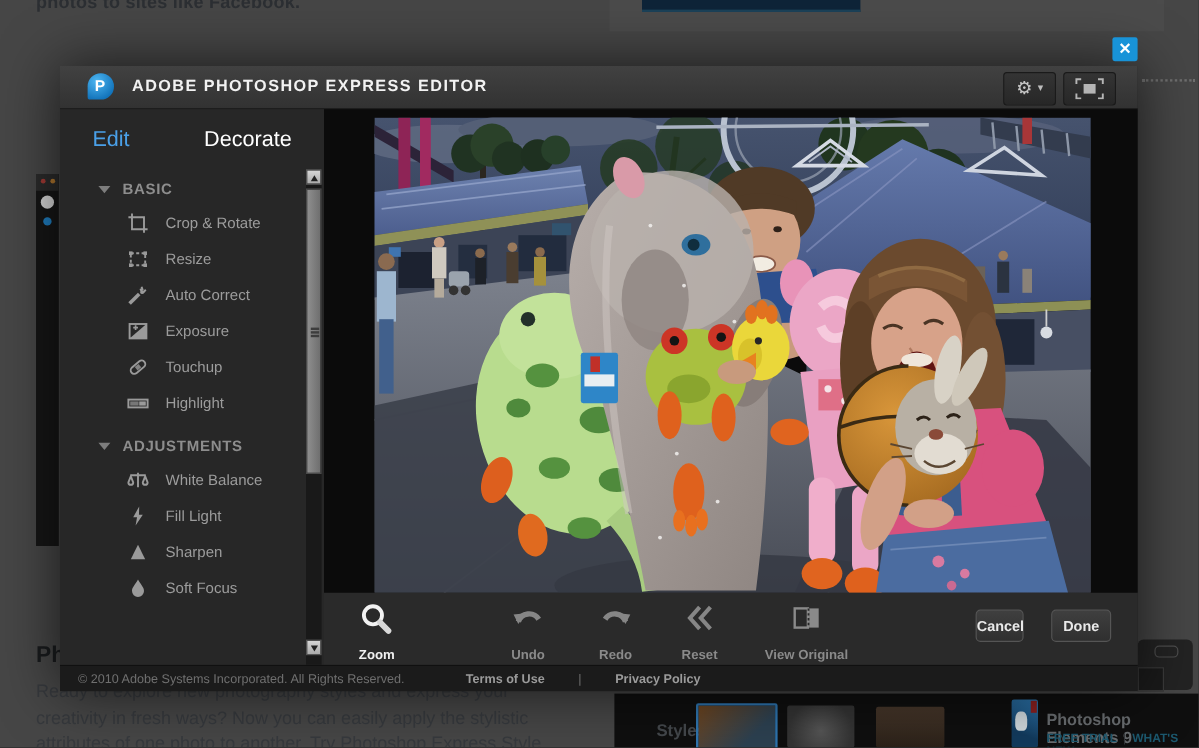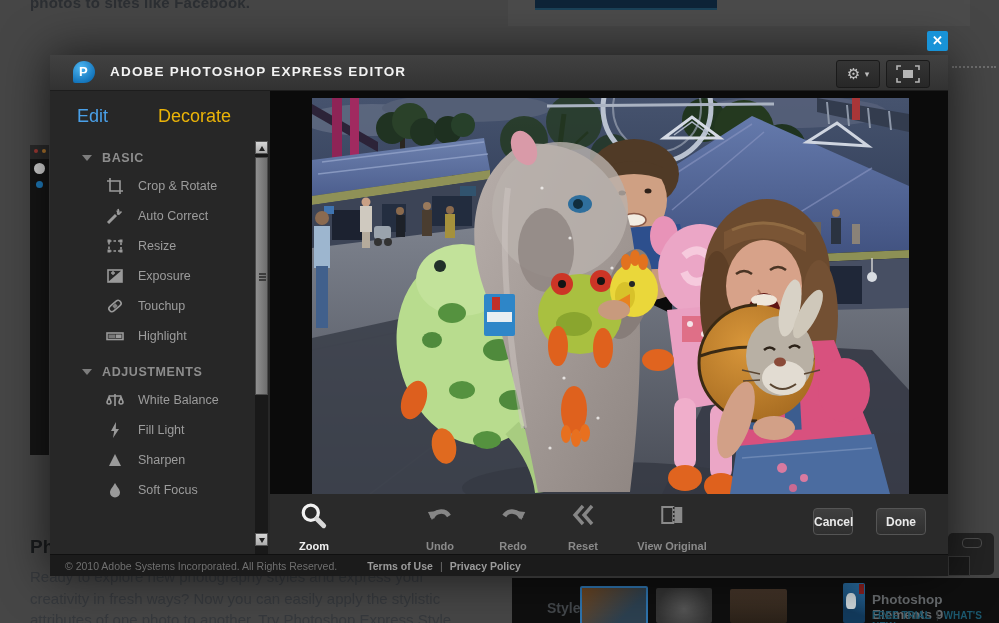--- a/index.html
+++ b/index.html
@@ -48,21 +48,21 @@
   .gear-btn .dd{font-size:9px;color:#bdbdbd;vertical-align:2px;}
   .close-btn{position:absolute;top:-24px;right:0;width:21px;height:20px;background:#1893d8;border-radius:2px;
              color:#fff;font-weight:bold;font-size:13px;text-align:center;line-height:20px;cursor:pointer;}
 
   .m-body{display:flex;height:463px;}
   
   .sidebar{position:relative;width:220px;background:#272727;}
   .tabs{display:flex;height:50px;align-items:center;gap:10px;}
   .tab{font-size:18px;cursor:pointer;}
   .tab-edit{margin-left:27px;color:#4aa0e8;}
-  .tab-dec{margin-left:40px;color:#eab308;}
+  .tab-dec{margin-left:52px;color:#ffffff;}
   .list{padding-top:4px;}
   .sec-h{height:26px;display:flex;align-items:center;cursor:pointer;}
   .tri{width:0;height:0;border-left:5px solid transparent;border-right:5px solid transparent;
        border-top:6px solid #7d7d7d;margin-left:32px;}
   .sec-h span{margin-left:10px;font-size:12.5px;font-weight:bold;letter-spacing:.6px;color:#8d8d8d;}
   .item{height:30px;display:flex;align-items:center;padding-left:55px;cursor:pointer;}
   .item svg{width:20px;height:20px;flex:none;}
   .item span{margin-left:13px;font-size:12.5px;color:#9c9c9c;}
   .icon-stroke{stroke:#9a9a9a;fill:none;stroke-width:1.6;}
   .icon-fill{fill:#9a9a9a;stroke:none;}
@@ -82,21 +82,21 @@
   .toolbar{position:relative;height:60px;background:#2a2a2a;}
   .tool{position:absolute;top:8px;text-align:center;transform:translateX(-50%);cursor:pointer;}
   .tool .ic{height:28px;}
   .tool .lb{font-size:11px;font-weight:bold;color:#8a8a8a;margin-top:10px;}
   .tool-zoom .lb{color:#f0f0f0;}
   .btn{position:absolute;top:14px;height:27px;background:linear-gradient(#3f3f3f,#2f2f2f);border:1px solid #555;
        border-radius:4px;color:#e9e9e9;font-weight:bold;font-size:12px;text-align:center;line-height:26px;cursor:pointer;box-sizing:border-box;}
   .btn-cancel{right:95px;width:40px;}
   .btn-done{right:22px;width:50px;}
 
-  .m-footer{display:flex;align-items:center;height:22px;background:#1b1b1b;border-top:1px solid #101010;box-sizing:border-box;}
+  .m-footer{display:flex;align-items:center;height:22px;background:#1b1b1b;border-top:1px solid #101010;box-sizing:border-box;gap:21px;}
   .copy{margin-left:15px;font-size:10.5px;color:#6f6f6f;}
   .flink{font-size:10.5px;font-weight:bold;color:#9b9b9b;cursor:pointer;}
   .fsep{font-size:10.5px;color:#6f6f6f;margin:0 7px;}
   .flink.first{margin-left:30px;}
 </style>
 </head>
 <body>
 
 <div class="stage">
 
@@ -181,36 +181,36 @@
 
           <div class="item">
             <svg viewBox="0 0 20 20">
               <path class="icon-stroke" d="M5 2 L5 15 L18 15 M2 5 L15 5 L15 18"></path>
             </svg>
             <span>Crop &amp; Rotate</span>
           </div>
 
           <div class="item">
             <svg viewBox="0 0 20 20">
-              <path d="M3 17 L11 9" stroke="#9a9a9a" stroke-width="3" fill="none"></path>
-              <path class="icon-stroke" d="M13 3 L14 6 M16.5 5.5 L14.5 7.5 M12 4.5 L13 7"></path>
-              <circle class="icon-fill" cx="13.5" cy="7.5" r="1.6"></circle>
-            </svg>
-            <span>Auto Correct</span>
-          </div>
-
-          <div class="item">
-            <svg viewBox="0 0 20 20">
               <rect class="icon-stroke" x="4" y="5" width="12" height="10" stroke-dasharray="2.5 2"></rect>
               <rect class="icon-fill" x="2.5" y="3.5" width="3" height="3"></rect>
               <rect class="icon-fill" x="14.5" y="3.5" width="3" height="3"></rect>
               <rect class="icon-fill" x="2.5" y="13.5" width="3" height="3"></rect>
               <rect class="icon-fill" x="14.5" y="13.5" width="3" height="3"></rect>
             </svg>
             <span>Resize</span>
+          </div>
+
+          <div class="item">
+            <svg viewBox="0 0 20 20">
+              <path d="M3 17 L11 9" stroke="#9a9a9a" stroke-width="3" fill="none"></path>
+              <path class="icon-stroke" d="M13 3 L14 6 M16.5 5.5 L14.5 7.5 M12 4.5 L13 7"></path>
+              <circle class="icon-fill" cx="13.5" cy="7.5" r="1.6"></circle>
+            </svg>
+            <span>Auto Correct</span>
           </div>
 
           <div class="item">
             <svg viewBox="0 0 20 20">
               <rect class="icon-stroke" x="3" y="4" width="14" height="12"></rect>
               <polygon class="icon-fill" points="17,4 17,16 3,16"></polygon>
               <path d="M6 7 L10 7 M8 5 L8 9" stroke="#9a9a9a" stroke-width="1.4"></path>
             </svg>
             <span>Exposure</span>
           </div>

